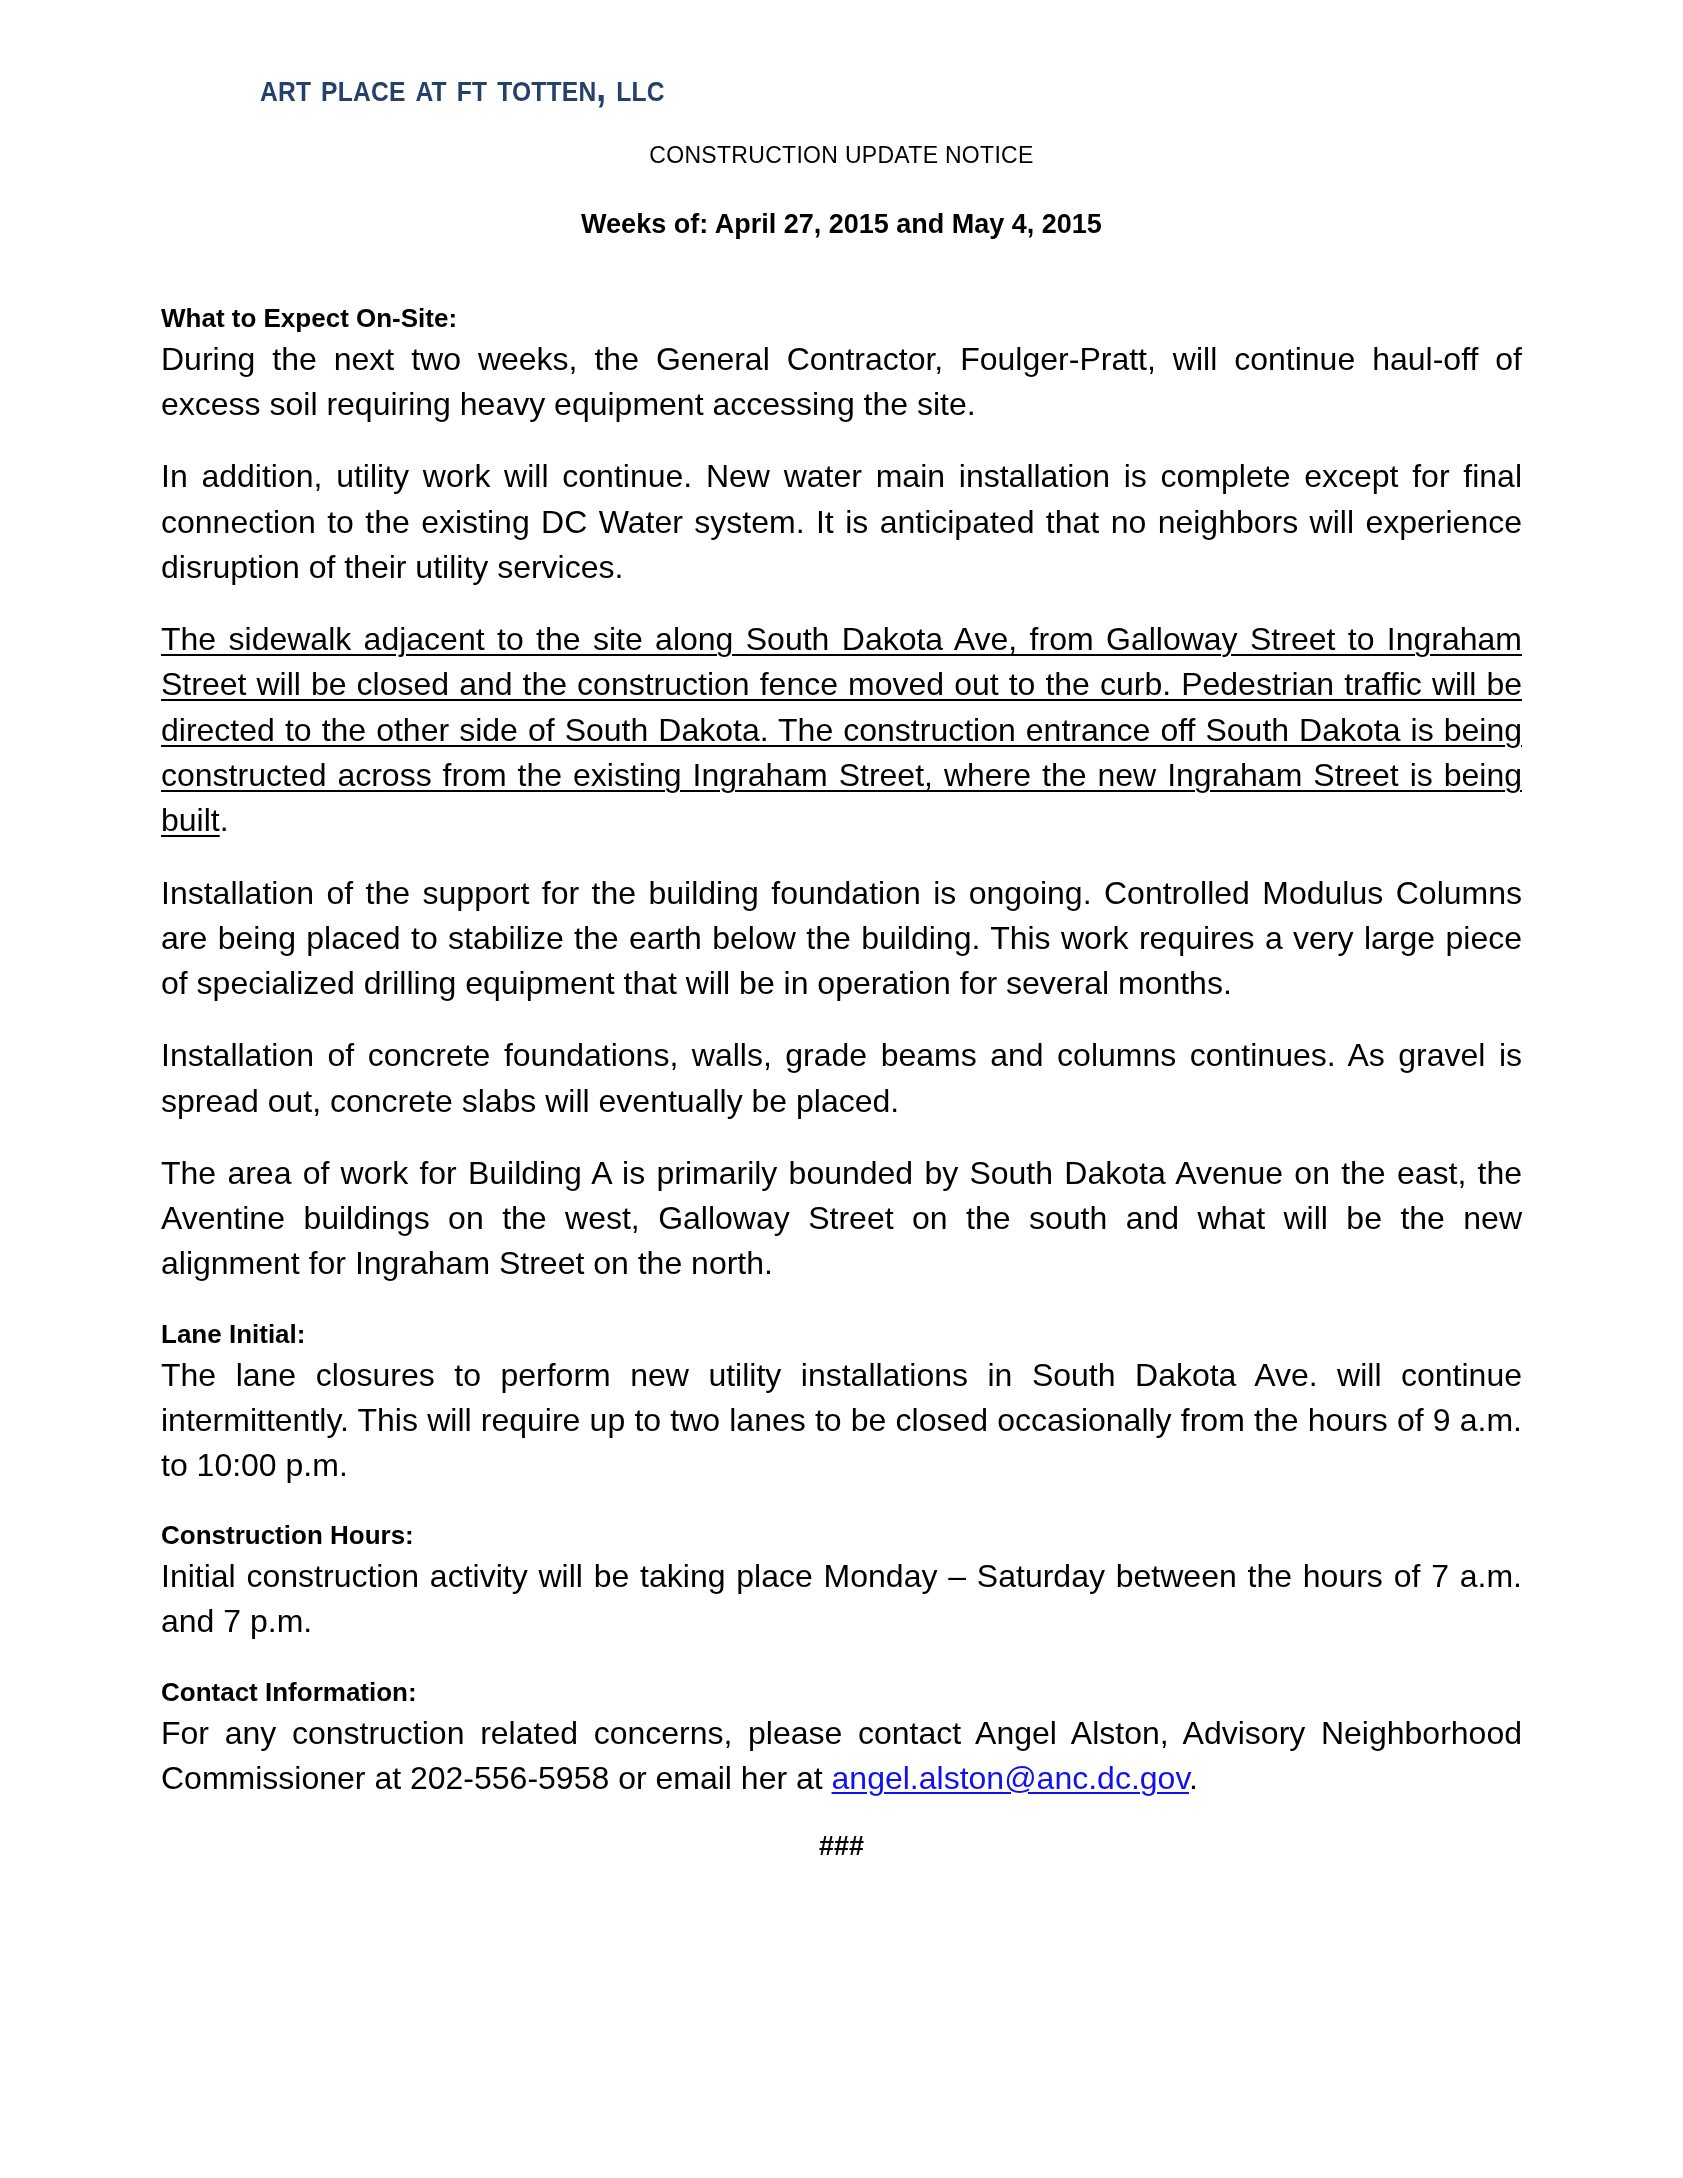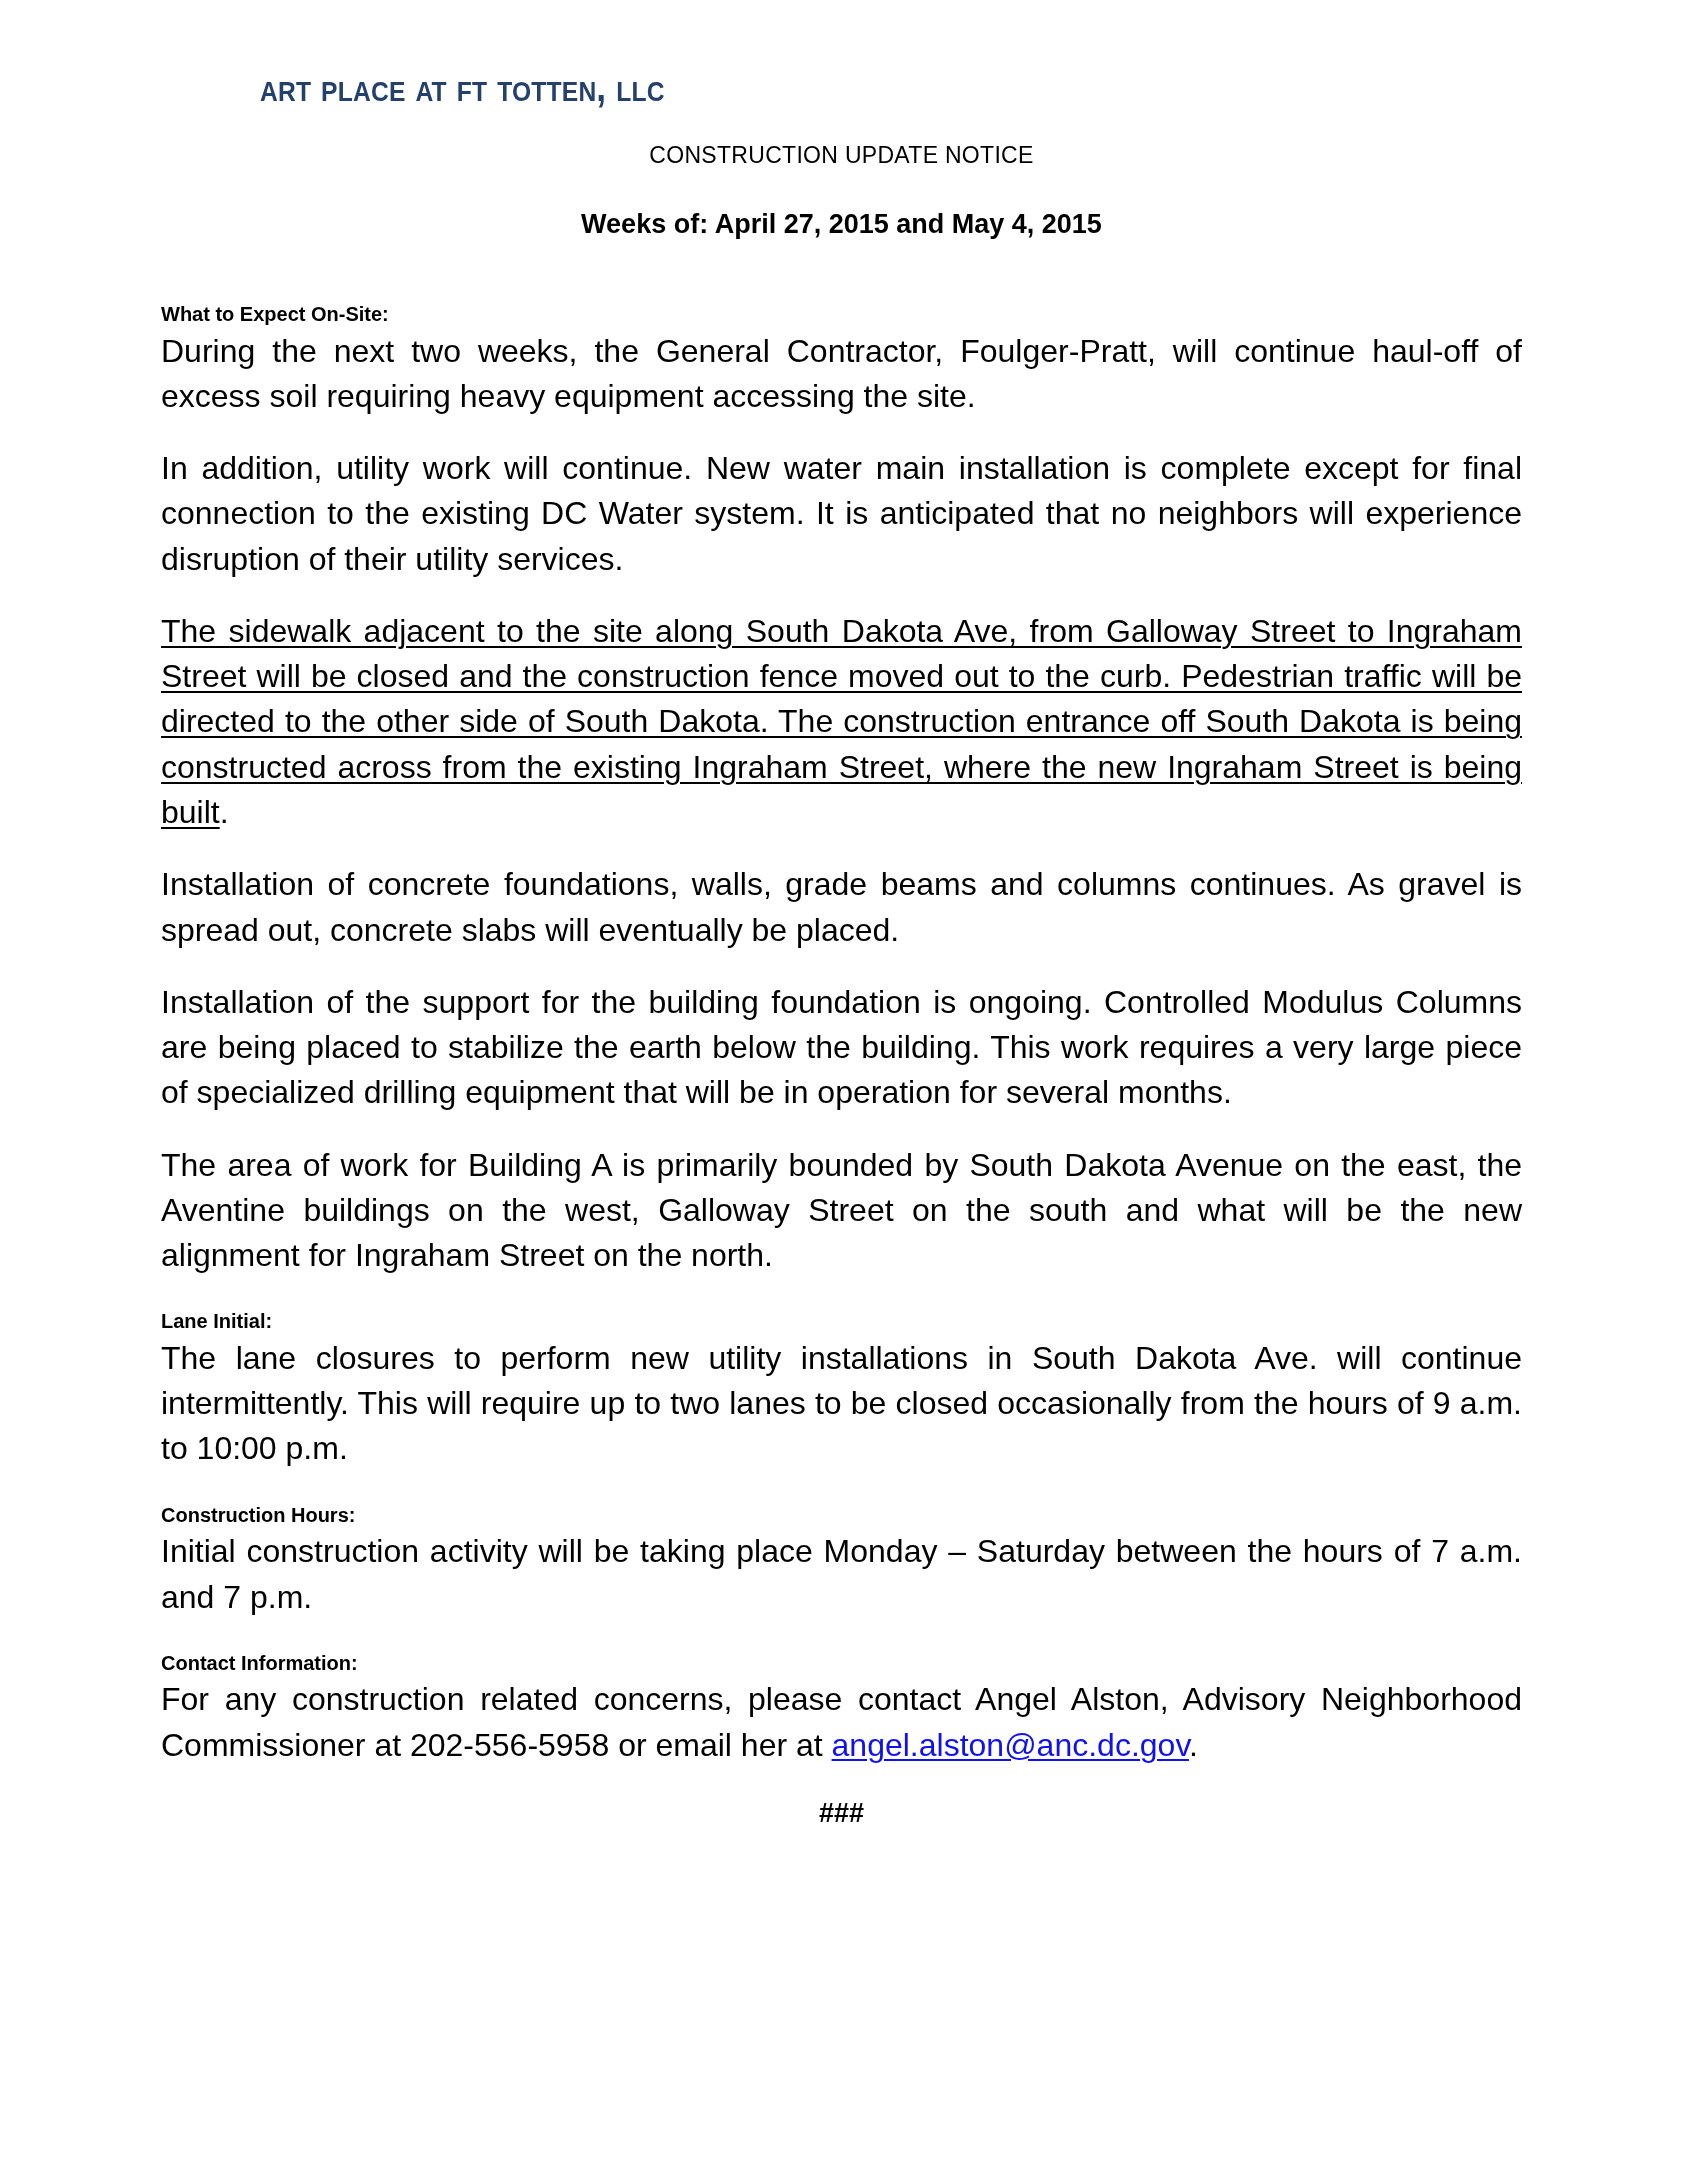--- a/index.html
+++ b/index.html
@@ -63,21 +63,21 @@
     line-height: 1.1;
   }
 
   
   .body-wrap {
     margin-top: 61px;
     padding-left: 145px;
     padding-right: 145px;
   }
   .section-heading {
-    font-size: 20px;
+    font-size: 26px;
     font-weight: bold;
     line-height: 1.38;
     margin: 0;
   }
   p.para {
     font-size: 32px;
     font-weight: normal;
     line-height: 1.415;
     text-align: justify;
     margin: 0;
@@ -127,23 +127,23 @@
   <div class="body-wrap">
 
     <div class="section-heading">What to Expect On-Site:</div>
 
     <p class="para tight">During the next two weeks, the General Contractor, Foulger-Pratt, will continue haul-off of excess soil requiring heavy equipment accessing the site.</p>
 
     <p class="para spaced">In addition, utility work will continue. New water main installation is complete except for final connection to the existing DC Water system. It is anticipated that no neighbors will experience disruption of their utility services.</p>
 
     <p class="para spaced"><span class="underlined">The sidewalk adjacent to the site along South Dakota Ave, from Galloway Street to Ingraham Street will be closed and the construction fence moved out to the curb.  Pedestrian traffic will be directed to the other side of South Dakota.  The construction entrance off South Dakota is being constructed across from the existing Ingraham Street, where the new Ingraham Street is being built</span><span>.</span></p>
 
+    <p class="para spaced">Installation of the support for the building foundation is ongoing. Controlled Modulus Columns are being placed to stabilize the earth below the building. This work requires a very large piece of specialized drilling equipment that will be in operation for several months.</p>
+
     <p class="para spaced">Installation of concrete foundations, walls, grade beams and columns continues. As gravel is spread out, concrete slabs will eventually be placed.</p>
-
-    <p class="para spaced">Installation of the support for the building foundation is ongoing. Controlled Modulus Columns are being placed to stabilize the earth below the building. This work requires a very large piece of specialized drilling equipment that will be in operation for several months.</p>
 
     <p class="para spaced">The area of work for Building A is primarily bounded by South Dakota Avenue on the east, the Aventine buildings on the west, Galloway Street on the south and what will be the new alignment for Ingraham Street on the north.</p>
 
     <div class="section-heading section-gap">Lane Initial:</div>
 
     <p class="para tight">The lane closures to perform new utility installations in South Dakota Ave. will continue intermittently.  This will require up to two lanes to be closed occasionally from the hours of 9 a.m. to 10:00 p.m.</p>
 
     <div class="section-heading section-gap">Construction Hours:</div>
 
     <p class="para tight">Initial construction activity will be taking place Monday – Saturday between the hours of 7 a.m. and 7 p.m.</p>

